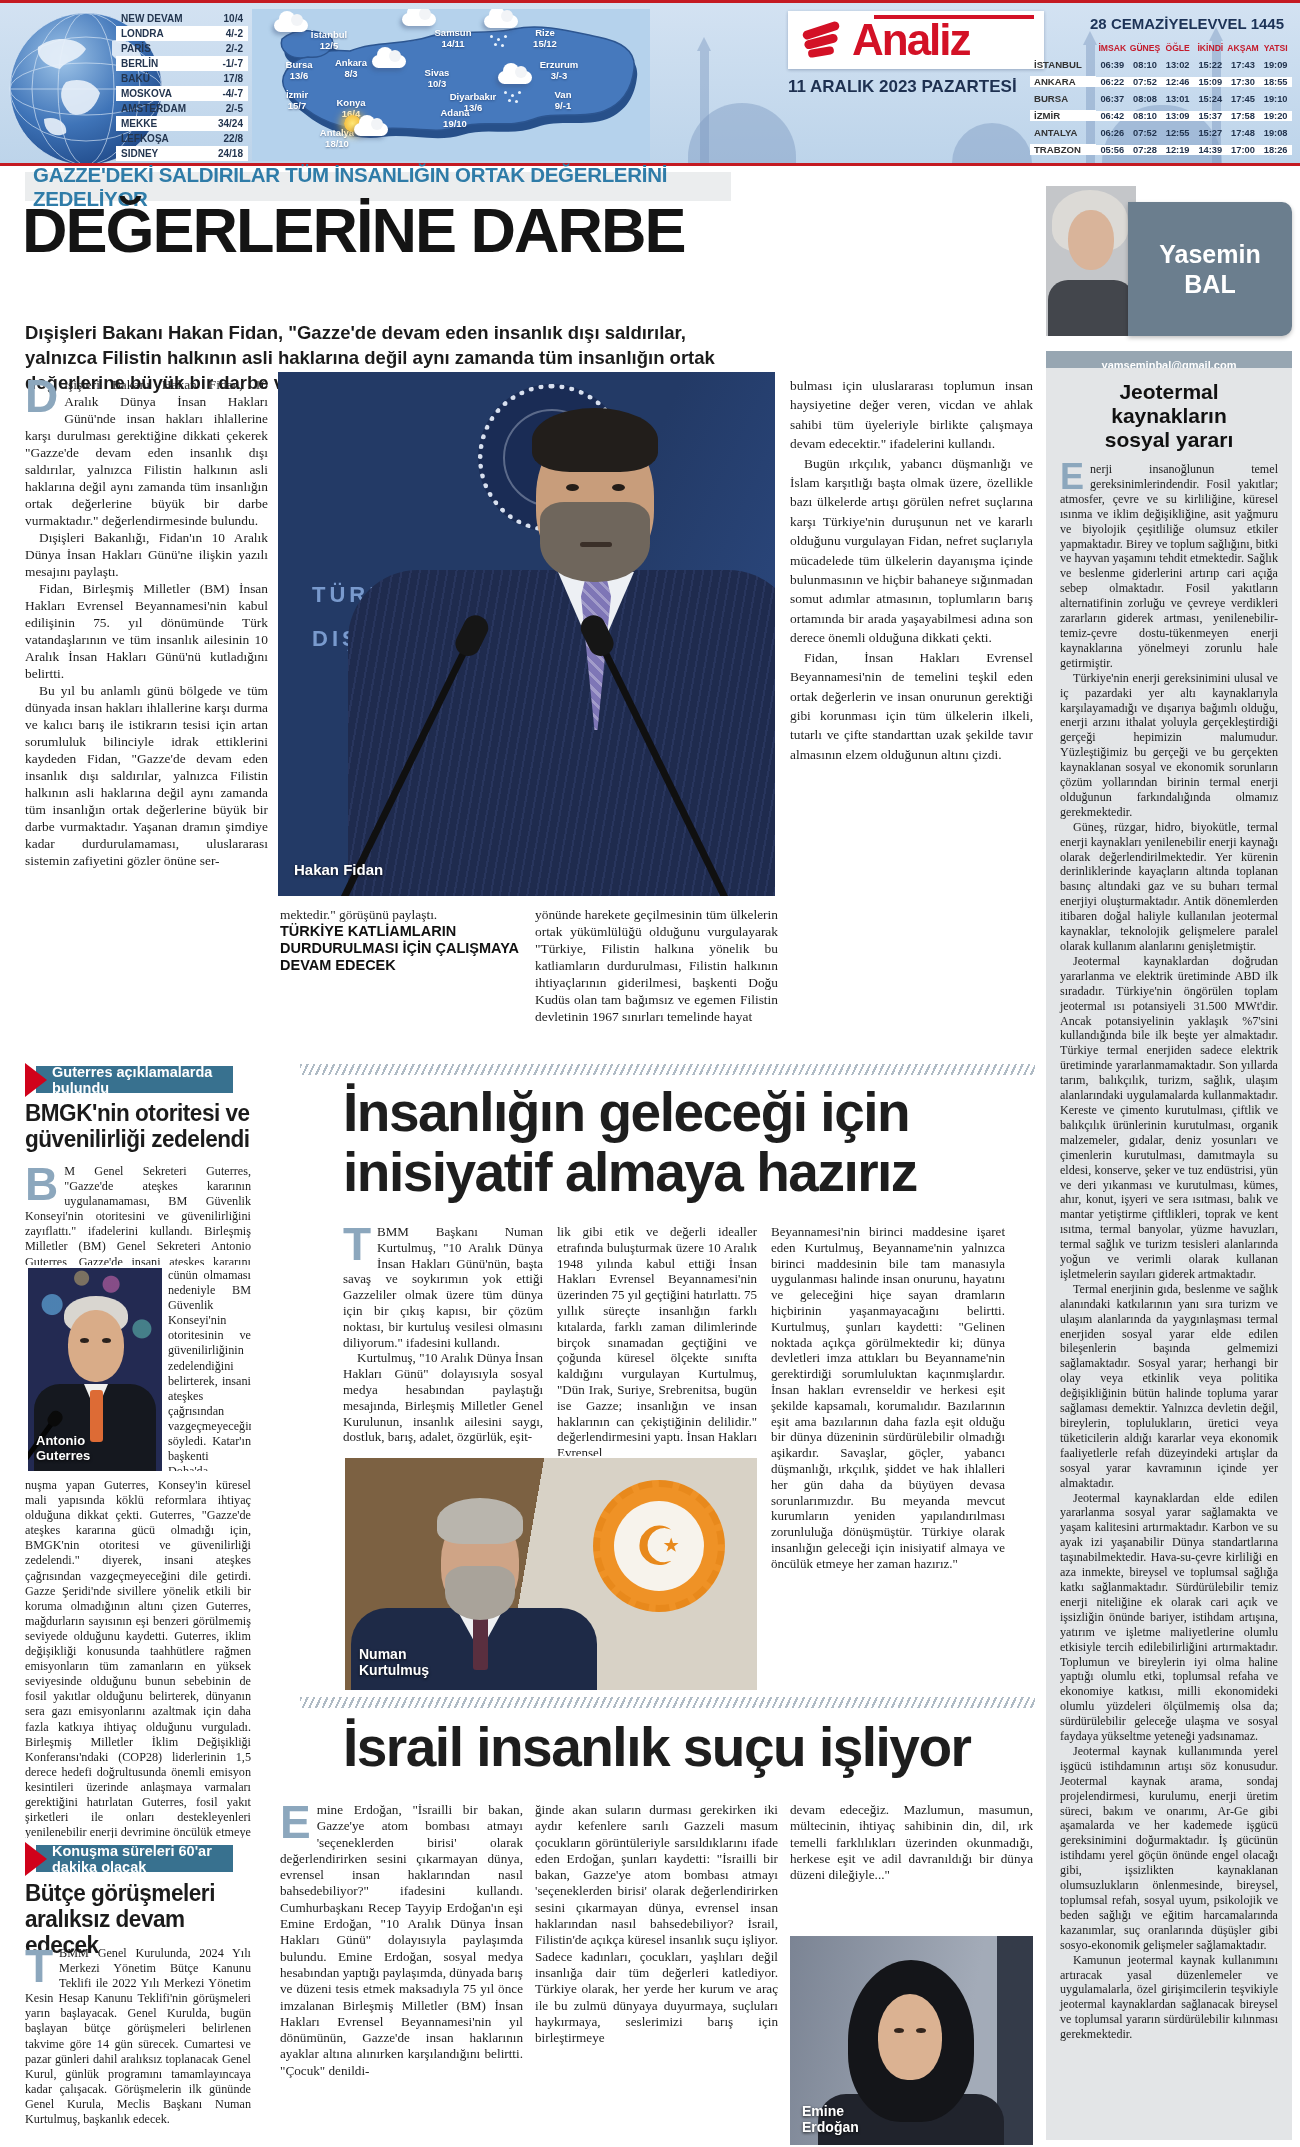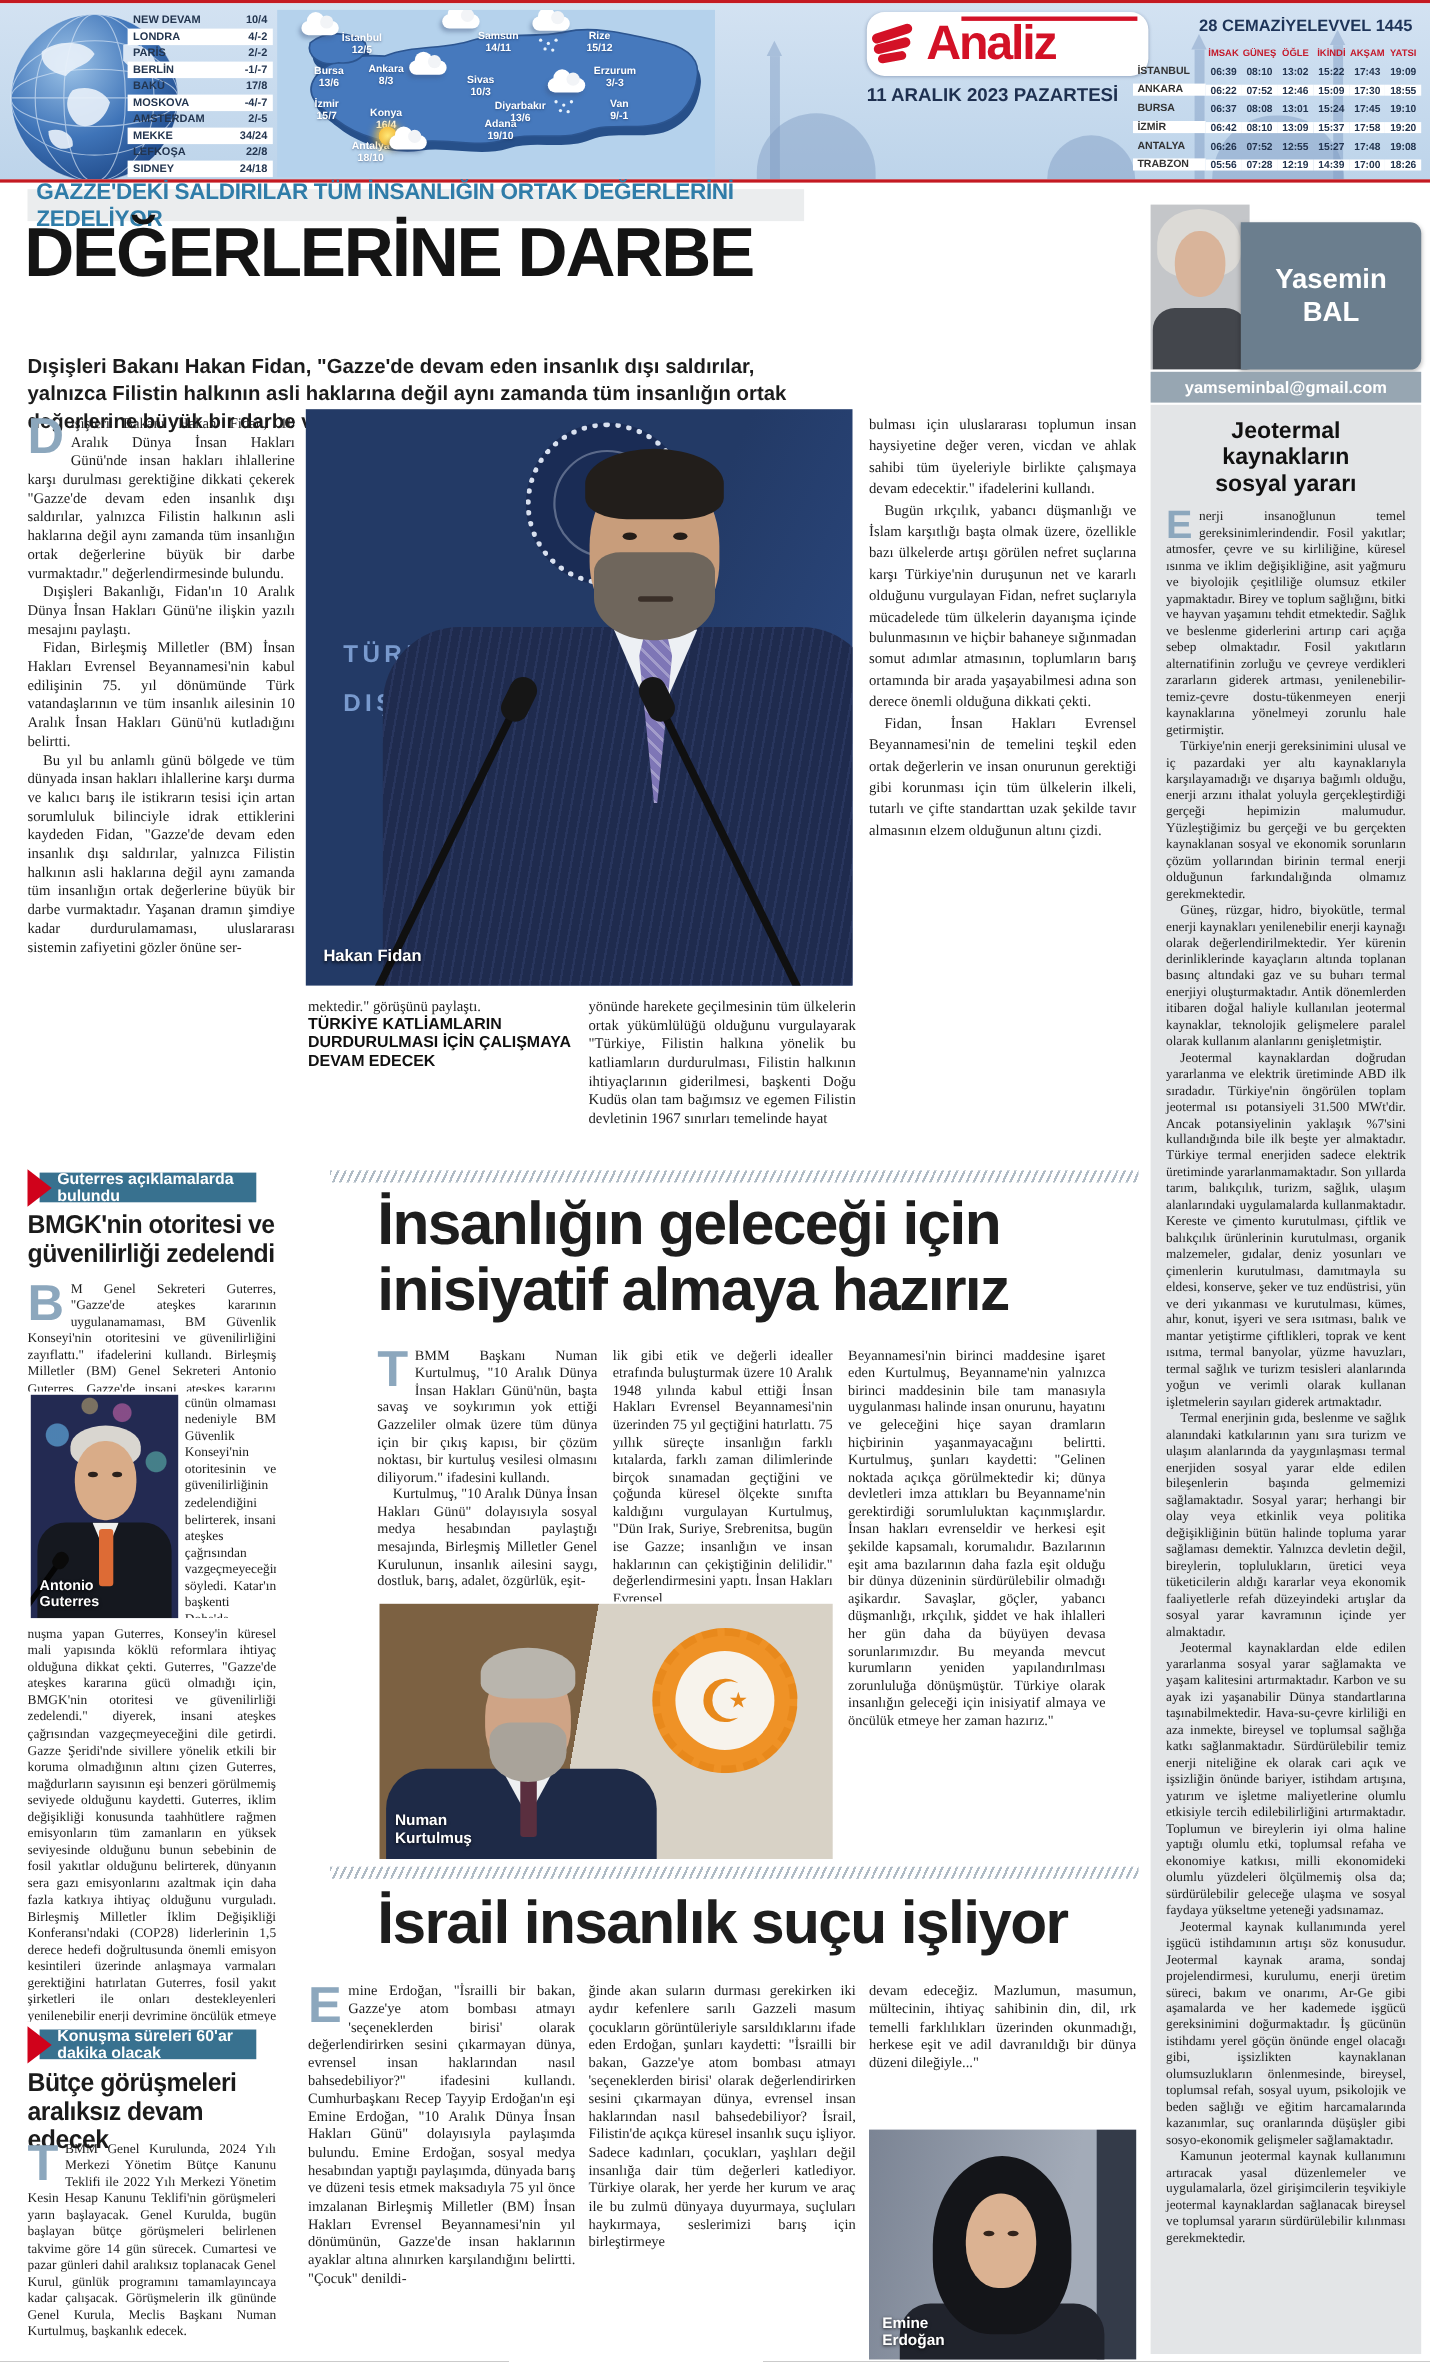--- a/index.html
+++ b/index.html
@@ -20,21 +20,21 @@
            font-weight:700;line-height:11px;text-shadow:0 1px 2px rgba(20,40,80,.5);}
   .cloud{position:absolute;width:34px;height:13px;background:#fff;border-radius:10px;
          box-shadow:-2px 3px 4px rgba(60,80,120,.4);}
   .cloud::before{content:"";position:absolute;left:5px;top:-8px;width:16px;height:16px;background:#fff;border-radius:50%;}
   .cloud::after{content:"";position:absolute;left:17px;top:-5px;width:12px;height:12px;background:#f2f4f7;border-radius:50%;}
   .sun{position:absolute;width:17px;height:17px;border-radius:50%;
        background:radial-gradient(#ffe877,#f0ad2a);box-shadow:0 0 8px 3px rgba(250,200,70,.85);}
   .raindots{position:absolute;width:3px;height:3px;border-radius:50%;background:#e8f2fc;
             box-shadow:7px 3px 0 #e8f2fc,14px 0 0 #e8f2fc,4px 8px 0 #e8f2fc,11px 9px 0 #e8f2fc;}
   .logo-box{position:absolute;left:788px;top:8px;width:256px;height:58px;background:#fff;
-            box-shadow:0 1px 3px rgba(30,50,90,.3);display:flex;align-items:center;padding:0 2px;box-sizing:border-box;border-radius:16px;}
+            box-shadow:0 1px 3px rgba(30,50,90,.3);display:flex;align-items:center;padding:0 12px;box-sizing:border-box;}
   .logo-redbar{position:absolute;right:10px;top:4px;width:160px;height:4px;background:#d31126;}
   .swirl{width:44px;height:40px;position:relative;margin-right:8px;flex:0 0 auto;}
   .swirl i{position:absolute;display:block;background:#d31126;border-radius:8px;}
   .swirl i:nth-child(1){left:2px;top:6px;width:38px;height:9px;transform:rotate(-18deg);}
   .swirl i:nth-child(2){left:4px;top:17px;width:34px;height:9px;transform:rotate(-14deg);}
   .swirl i:nth-child(3){left:8px;top:28px;width:26px;height:8px;transform:rotate(-10deg);}
   .logo-word{font-size:44px;font-weight:900;color:#d31126;letter-spacing:-2px;line-height:1;}
   .hdr-date{position:absolute;left:788px;top:74px;width:270px;font-size:17px;font-weight:800;color:#1e3050;}
   .hijri{position:absolute;right:16px;top:12px;font-size:15px;font-weight:800;color:#1d3357;}
   .prayer{position:absolute;left:1030px;top:36px;width:262px;display:grid;
@@ -138,22 +138,22 @@
   .kcol{font-size:13px;line-height:15.8px;}
   .icol{font-size:13.2px;line-height:16.3px;}
   
   .authphoto{background:#c4c6c9;}
   .auth-hair{position:absolute;left:6px;top:4px;width:76px;height:62px;background:#dcdad6;border-radius:50% 50% 35% 35%;}
   .auth-face{position:absolute;left:22px;top:24px;width:46px;height:60px;background:#d9b49a;border-radius:48%;}
   .auth-body{position:absolute;left:2px;top:94px;width:86px;height:56px;background:#43464c;border-radius:20px 20px 0 0;}
   .nameplate{position:absolute;left:1128px;top:202px;width:164px;height:134px;background:#6b7e8e;
              border-radius:0 10px 10px 0;display:flex;flex-direction:column;align-items:center;justify-content:center;
              color:#fff;font-weight:800;font-size:25px;line-height:30px;box-shadow:0 2px 4px rgba(0,0,0,.25);}
-  .emailbar{position:absolute;left:1046px;top:338px;width:246px;height:28px;background:#97a6b2;color:#fff;
-            font-weight:800;font-size:15px;display:flex;align-items:center;justify-content:center;}
+  .emailbar{position:absolute;left:1046px;top:351px;width:246px;height:28px;background:#97a6b2;color:#fff;
+            font-weight:800;font-size:11px;display:flex;align-items:center;justify-content:center;}
   .oppanel{position:absolute;left:1046px;top:368px;width:246px;height:1772px;background:#e3e5e7;
            box-sizing:border-box;padding:12px 14px;overflow:hidden;}
   .optitle{font-size:21px;font-weight:800;color:#111;text-align:center;line-height:24px;margin-bottom:10px;}
   .opbody{font-family:"Liberation Serif",serif;font-size:12.1px;line-height:14.9px;color:#1d1d1d;text-align:justify;}
   .opbody p{margin:0;text-indent:13px;}
   .opbody p.np{text-indent:0;}
   .opbody .dc::first-letter{font-size:36px;line-height:28px;padding-top:1px;}
 </style>
 </head>
 <body>

